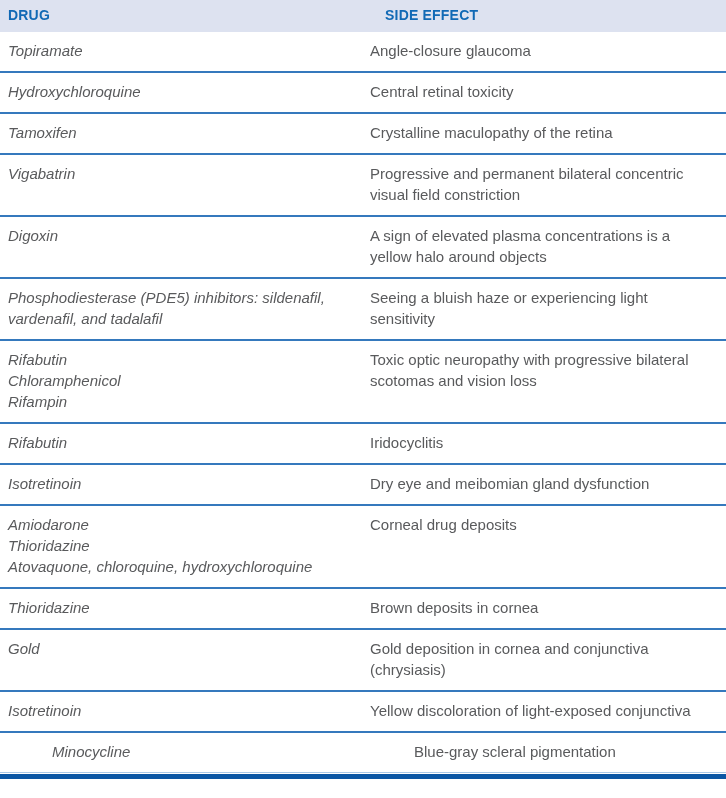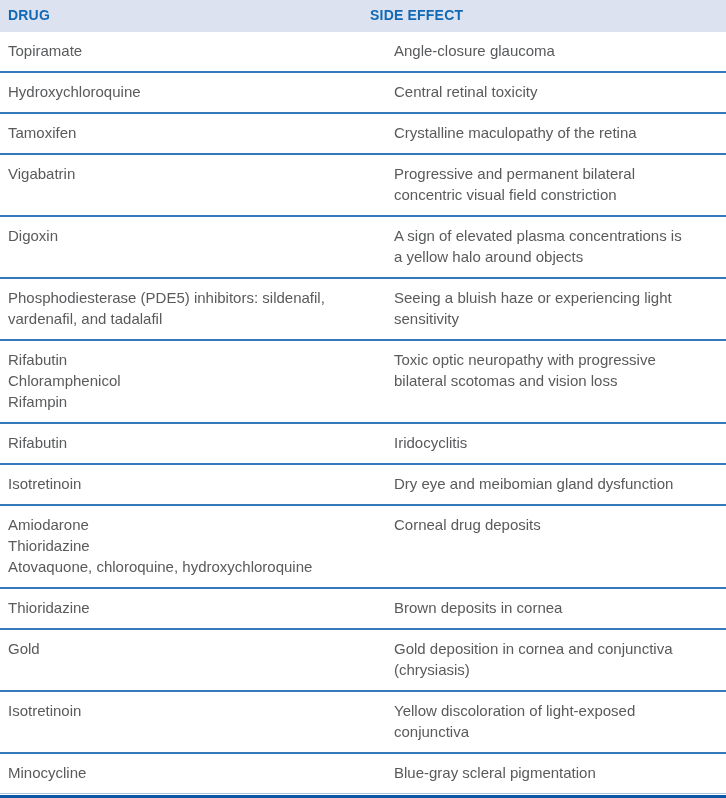--- a/index.html
+++ b/index.html
@@ -10,51 +10,53 @@
   .table-wrap {
     width: 726px;
     font-family: "Liberation Sans", "DejaVu Sans", sans-serif;
     box-sizing: border-box;
   }
   .header-row {
     display: grid;
     grid-template-columns: 362px 1fr;
     background: #dde2f0;
     padding: 8px 16px 9px 0;
+    gap: 15px;
   }
   .header-cell {
     padding-left: 8px;
     font-size: 14px;
     font-weight: bold;
     color: #1169b5;
     letter-spacing: 0.2px;
     line-height: 15px;
   }
   .row {
     display: grid;
     grid-template-columns: 362px 1fr;
     padding: 8px 0 10px 0;
     border-bottom: 2px solid #3579bd;
   }
   .row.last {
     border-bottom: 1px solid #a9c8e7;
+    padding-left: 44px;
   }
   .cell {
     font-size: 15px;
     color: #595a5c;
     line-height: 21px;
   }
   .cell.drug {
     padding-left: 8px;
     padding-right: 6px;
+    font-style: italic;
   }
   .cell.effect {
     padding-left: 8px;
     padding-right: 32px;
-    margin-left: 24px;
   }
   .bottom-bar {
     height: 5px;
     background: #0a56a4;
     margin-top: 1px;
   }
 </style>
 </head>
 <body>
 

